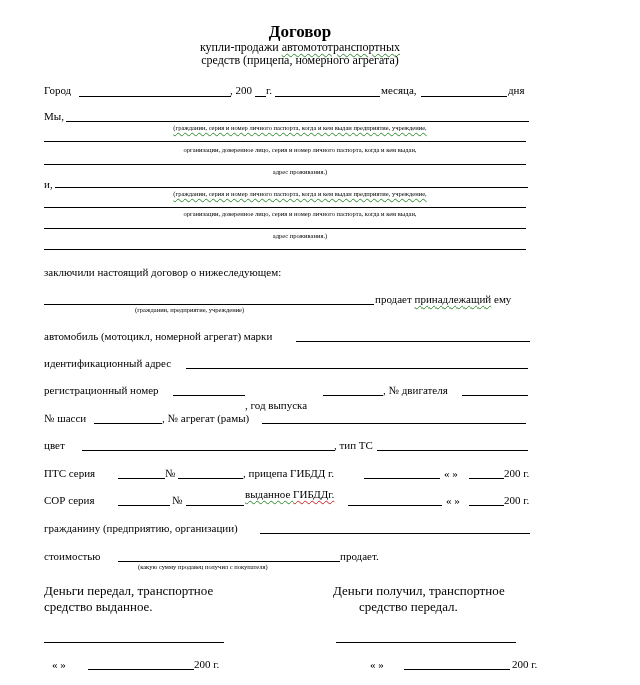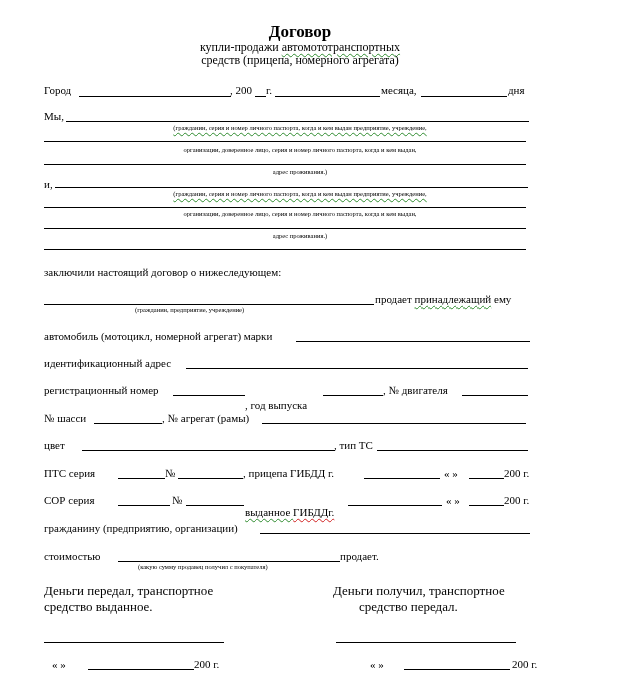--- a/index.html
+++ b/index.html
@@ -85,21 +85,21 @@
 <div class="abs t" style="left:243px;top:466px;">,  прицепа ГИБДД г.</div>
 <div class="ln" style="left:364px;width:76px;top:478px;"></div>
 <div class="abs t" style="left:444px;top:466px;">«   »</div>
 <div class="ln" style="left:469px;width:35px;top:478px;"></div>
 <div class="abs t" style="left:504px;top:466px;">200 г.</div>
 
 <div class="abs t" style="left:44px;top:493px;">СОР серия</div>
 <div class="ln" style="left:118px;width:52px;top:505px;"></div>
 <div class="abs t" style="left:172px;top:493px;">№</div>
 <div class="ln" style="left:186px;width:58px;top:505px;"></div>
-<div class="abs t" style="left:245px;top:505px;"><span class="squig">выданное </span><span class="squig-r">ГИБДДг.</span></div>
+<div class="abs t" style="left:245px;top:487px;"><span class="squig">выданное </span><span class="squig-r">ГИБДДг.</span></div>
 <div class="ln" style="left:348px;width:94px;top:505px;"></div>
 <div class="abs t" style="left:446px;top:493px;">«  »</div>
 <div class="ln" style="left:469px;width:35px;top:505px;"></div>
 <div class="abs t" style="left:504px;top:493px;">200 г.</div>
 
 <div class="abs t" style="left:44px;top:521px;">гражданину (предприятию,  организации)</div>
 <div class="ln" style="left:260px;width:270px;top:533px;"></div>
 
 <div class="abs t" style="left:44px;top:549px;">стоимостью</div>
 <div class="ln" style="left:118px;width:222px;top:561px;"></div>

